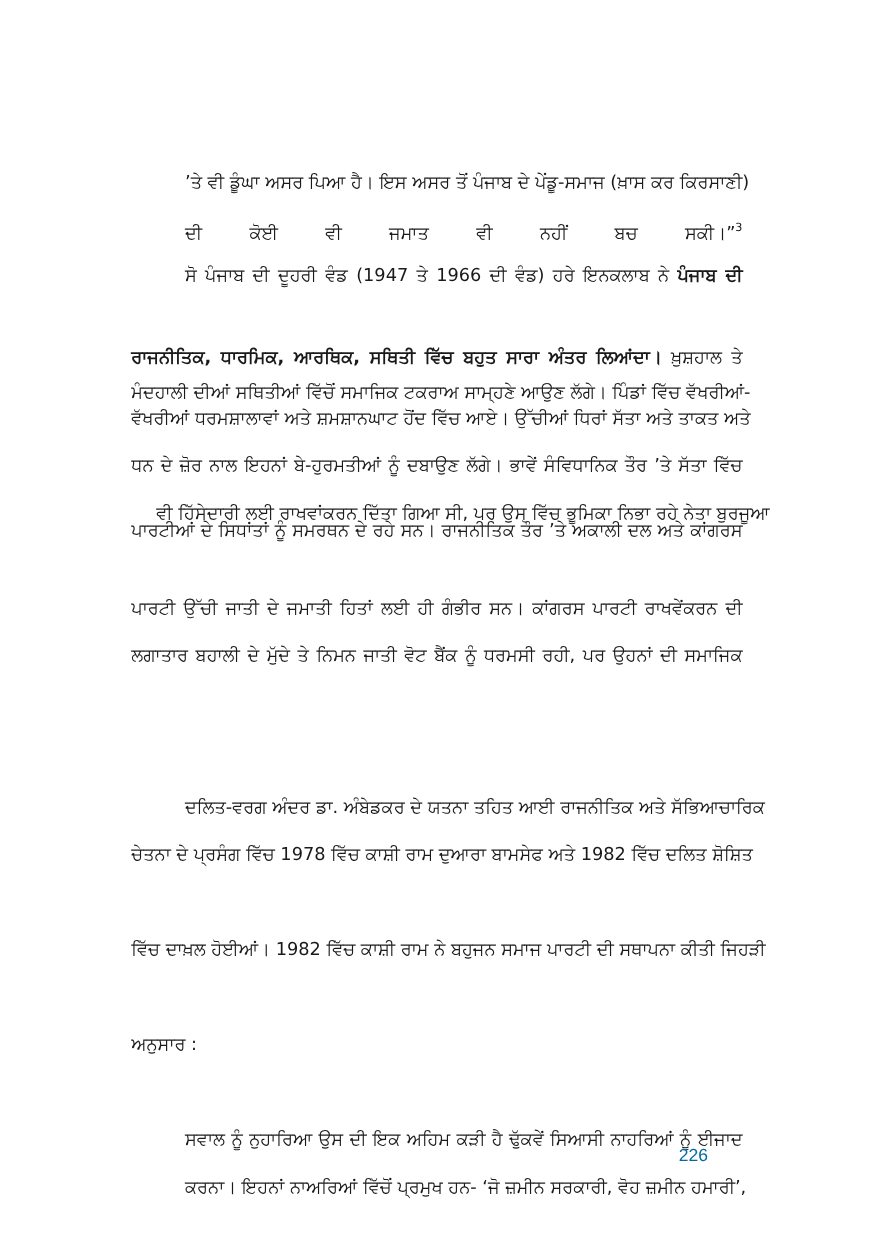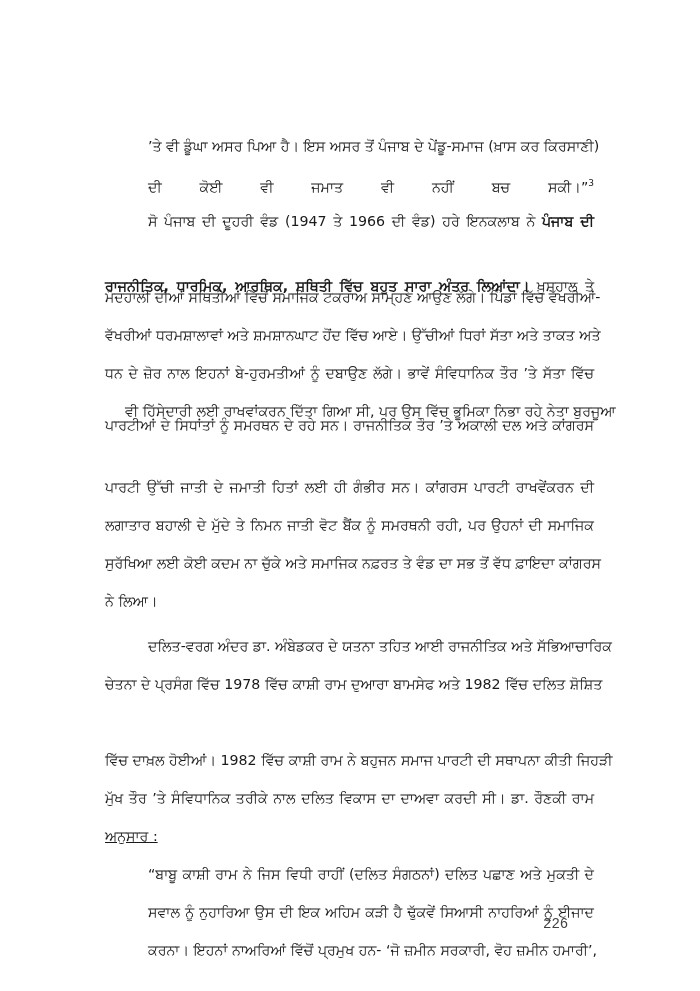--- a/index.html
+++ b/index.html
@@ -7,46 +7,42 @@
          font-family: "DejaVu Sans", sans-serif; color: #1a1a1a; }
   .page { position: absolute; left: 0; top: 0; width: 700px; height: 717px; background: #fff; }
   .line { position: absolute; white-space: nowrap; font-size: 14.2px; line-height: 20px; }
   .body-line { left: 105px; width: 489px; text-align: justify; text-align-last: justify; }
   .indent { left: 148px; width: 446px; text-align: justify; text-align-last: justify; }
   .last { text-align-last: left; }
   .quote { left: 148px; width: 446px; text-align: justify; text-align-last: justify; }
   b { font-weight: bold; }
   sub { font-size: 9px; vertical-align: -3px; }
   sup { font-size: 9px; vertical-align: 6px; }
-  .pagenum { position: absolute; left: 543px; top: 916px; font-family: Liberation Mono, monospace; font-size: 14px; color: #404040; }
+  .pagenum { position: absolute; left: 543px; top: 916px; font-family: Liberation Sans, sans-serif; font-size: 14px; color: #0369a1; }
 </style>
 </head>
 <body>
 
 <div class="page">
 
   <div class="line quote" style="top:136px;">’ਤੇ ਵੀ ਡੂੰਘਾ ਅਸਰ ਪਿਆ ਹੈ। ਇਸ ਅਸਰ ਤੋਂ ਪੰਜਾਬ ਦੇ ਪੇਂਡੂ-ਸਮਾਜ (ਖ਼ਾਸ ਕਰ ਕਿਰਸਾਣੀ)</div>
   <div class="line quote last" style="top:173px;"><span>ਦੀ ਕੋਈ ਵੀ ਜਮਾਤ ਵੀ ਨਹੀਂ ਬਚ ਸਕੀ।”</span><sup>3</sup></div>
 
   <div class="line indent" style="top:211px;"><span>ਸੋ ਪੰਜਾਬ ਦੀ ਦੂਹਰੀ ਵੰਡ (1947 ਤੇ 1966 ਦੀ ਵੰਡ) ਹਰੇ ਇਨਕਲਾਬ ਨੇ </span><b>ਪੰਜਾਬ ਦੀ</b></div>
   <div class="line body-line" style="top:266px;margin-top:10px;"><b>ਰਾਜਨੀਤਿਕ, ਧਾਰਮਿਕ, ਆਰਥਿਕ, ਸਥਿਤੀ ਵਿੱਚ ਬਹੁਤ ਸਾਰਾ ਅੰਤਰ ਲਿਆਂਦਾ।</b><span> ਖ਼ੁਸ਼ਹਾਲ ਤੇ</span></div>
-  <div class="line body-line" style="top:287px;">ਮੰਦਹਾਲੀ ਦੀਆਂ ਸਥਿਤੀਆਂ ਵਿੱਚੋਂ ਸਮਾਜਿਕ ਟਕਰਾਅ ਸਾਮ੍ਹਣੇ ਆਉਣ ਲੱਗੇ। ਪਿੰਡਾਂ ਵਿੱਚ ਵੱਖਰੀਆਂ-</div>
+  <div class="line body-line" style="top:304px;">ਮੰਦਹਾਲੀ ਦੀਆਂ ਸਥਿਤੀਆਂ ਵਿੱਚੋਂ ਸਮਾਜਿਕ ਟਕਰਾਅ ਸਾਮ੍ਹਣੇ ਆਉਣ ਲੱਗੇ। ਪਿੰਡਾਂ ਵਿੱਚ ਵੱਖਰੀਆਂ-</div>
   <div class="line body-line" style="top:325px;">ਵੱਖਰੀਆਂ ਧਰਮਸ਼ਾਲਾਵਾਂ ਅਤੇ ਸ਼ਮਸ਼ਾਨਘਾਟ ਹੋਂਦ ਵਿੱਚ ਆਏ। ਉੱਚੀਆਂ ਧਿਰਾਂ ਸੱਤਾ ਅਤੇ ਤਾਕਤ ਅਤੇ</div>
   <div class="line body-line" style="top:363px;">ਧਨ ਦੇ ਜ਼ੋਰ ਨਾਲ ਇਹਨਾਂ ਬੇ-ਹੁਰਮਤੀਆਂ ਨੂੰ ਦਬਾਉਣ ਲੱਗੇ। ਭਾਵੇਂ ਸੰਵਿਧਾਨਿਕ ਤੌਰ ’ਤੇ ਸੱਤਾ ਵਿੱਚ</div>
   <div class="line body-line" style="top:401px;margin-left:20px;">ਵੀ ਹਿੱਸੇਦਾਰੀ ਲਈ ਰਾਖਵਾਂਕਰਨ ਦਿੱਤਾ ਗਿਆ ਸੀ, ਪਰ ਉਸ ਵਿੱਚ ਭੂਮਿਕਾ ਨਿਭਾ ਰਹੇ ਨੇਤਾ ਬੁਰਜੂਆ</div>
   <div class="line body-line" style="top:415px;">ਪਾਰਟੀਆਂ ਦੇ ਸਿਧਾਂਤਾਂ ਨੂੰ ਸਮਰਥਨ ਦੇ ਰਹੇ ਸਨ। ਰਾਜਨੀਤਿਕ ਤੌਰ ’ਤੇ ਅਕਾਲੀ ਦਲ ਅਤੇ ਕਾਂਗਰਸ</div>
   <div class="line body-line" style="top:477px;">ਪਾਰਟੀ ਉੱਚੀ ਜਾਤੀ ਦੇ ਜਮਾਤੀ ਹਿਤਾਂ ਲਈ ਹੀ ਗੰਭੀਰ ਸਨ। ਕਾਂਗਰਸ ਪਾਰਟੀ ਰਾਖਵੇਂਕਰਨ ਦੀ</div>
-  <div class="line body-line" style="top:515px;">ਲਗਾਤਾਰ ਬਹਾਲੀ ਦੇ ਮੁੱਦੇ ਤੇ ਨਿਮਨ ਜਾਤੀ ਵੋਟ ਬੈਂਕ ਨੂੰ ਸਮਰਥਨੀ ਰਹੀ, ਪਰ ਉਹਨਾਂ ਦੀ ਸਮਾਜਿਕ</div>
-  <div class="line body-line" style="top:553px;">ਸੁਰੱਖਿਆ ਲਈ ਕੋਈ ਕਦਮ ਨਾ ਚੁੱਕੇ ਅਤੇ ਸਮਾਜਿਕ ਨਫ਼ਰਤ ਤੇ ਵੰਡ ਦਾ ਸਭ ਤੋਂ ਵੱਧ ਫ਼ਾਇਦਾ ਕਾਂਗਰਸ</div>
-  <div class="line body-line last" style="top:591px;">ਨੇ ਲਿਆ।</div>
+  <div class="line body-line" style="top:515px;">ਲਗਾਤਾਰ ਬਹਾਲੀ ਦੇ ਮੁੱਦੇ ਤੇ ਨਿਮਨ ਜਾਤੀ ਵੋਟ ਬੈਂਕ ਨੂੰ ਧਰਮਸੀ ਰਹੀ, ਪਰ ਉਹਨਾਂ ਦੀ ਸਮਾਜਿਕ</div>
 
   <div class="line indent" style="top:636px;">ਦਲਿਤ-ਵਰਗ ਅੰਦਰ ਡਾ. ਅੰਬੇਡਕਰ ਦੇ ਯਤਨਾ ਤਹਿਤ ਆਈ ਰਾਜਨੀਤਿਕ ਅਤੇ ਸੱਭਿਆਚਾਰਿਕ</div>
   <div class="line body-line" style="top:674px;">ਚੇਤਨਾ ਦੇ ਪ੍ਰਸੰਗ ਵਿੱਚ 1978 ਵਿੱਚ ਕਾਸ਼ੀ ਰਾਮ ਦੁਆਰਾ ਬਾਮਸੇਫ ਅਤੇ 1982 ਵਿੱਚ ਦਲਿਤ ਸ਼ੋਸ਼ਿਤ</div>
   <div class="line body-line" style="top:750px;">ਵਿੱਚ ਦਾਖ਼ਲ ਹੋਈਆਂ। 1982 ਵਿੱਚ ਕਾਸ਼ੀ ਰਾਮ ਨੇ ਬਹੁਜਨ ਸਮਾਜ ਪਾਰਟੀ ਦੀ ਸਥਾਪਨਾ ਕੀਤੀ ਜਿਹੜੀ</div>
-  <div class="line body-line" style="top:788px;">ਮੁੱਖ ਤੌਰ ’ਤੇ ਸੰਵਿਧਾਨਿਕ ਤਰੀਕੇ ਨਾਲ ਦਲਿਤ ਵਿਕਾਸ ਦਾ ਦਾਅਵਾ ਕਰਦੀ ਸੀ। ਡਾ. ਰੌਣਕੀ ਰਾਮ</div>
-  <div class="line body-line last" style="top:826px;text-decoration:underline;">ਅਨੁਸਾਰ :</div>
+  <div class="line body-line last" style="top:826px;">ਅਨੁਸਾਰ :</div>
 
-  <div class="line quote" style="top:864px;">“ਬਾਬੂ ਕਾਸ਼ੀ ਰਾਮ ਨੇ ਜਿਸ ਵਿਧੀ ਰਾਹੀਂ (ਦਲਿਤ ਸੰਗਠਨਾਂ) ਦਲਿਤ ਪਛਾਣ ਅਤੇ ਮੁਕਤੀ ਦੇ</div>
   <div class="line quote" style="top:902px;">ਸਵਾਲ ਨੂੰ ਨੁਹਾਰਿਆ ਉਸ ਦੀ ਇਕ ਅਹਿਮ ਕੜੀ ਹੈ ਢੁੱਕਵੇਂ ਸਿਆਸੀ ਨਾਹਰਿਆਂ ਨੂੰ ਈਜਾਦ</div>
   <div class="line quote" style="top:940px;">ਕਰਨਾ। ਇਹਨਾਂ ਨਾਅਰਿਆਂ ਵਿੱਚੋਂ ਪ੍ਰਮੁਖ ਹਨ- ‘ਜੋ ਜ਼ਮੀਨ ਸਰਕਾਰੀ, ਵੋਹ ਜ਼ਮੀਨ ਹਮਾਰੀ’,</div>
 
   <div class="pagenum">226</div>
 </div>
 
 </body></html>

